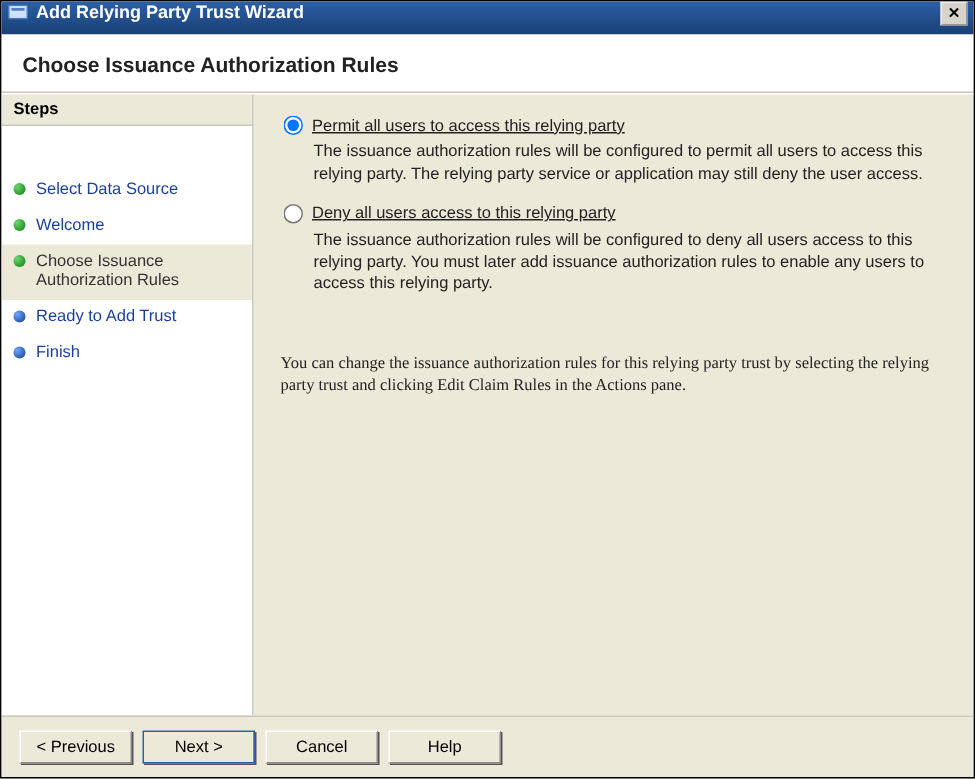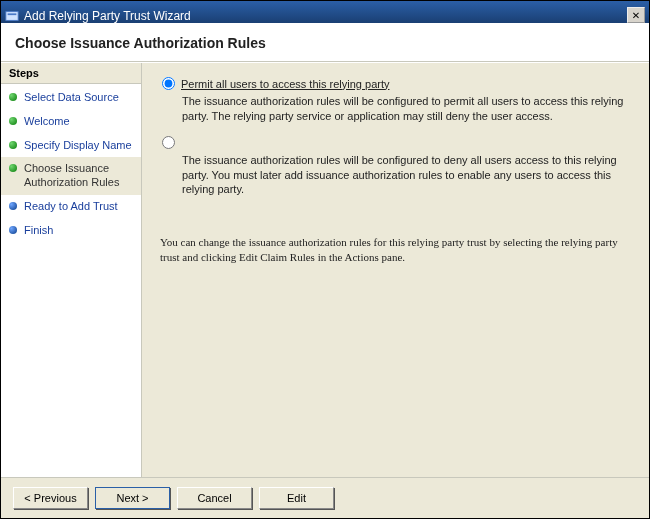--- a/index.html
+++ b/index.html
@@ -10,25 +10,25 @@
     background: #fff;
     width: 650px;
     height: 519px;
     border: 1px solid #000;
     display: flex;
     flex-direction: column;
   }
   .titlebar {
     background: linear-gradient(#2b5fa7, #1a3f73);
     color: #fff;
-    font-weight: normal;
+    font-weight: bold;
     font-size: 12px;
     height: 22px;
     display: flex;
-    align-items: flex-end;
+    align-items: flex-start;
     padding: 0 4px;
   }
   .titlebar .app-icon {
     width: 14px; height: 14px;
     margin-right: 5px;
     display: inline-flex;
   }
   .titlebar .spacer { flex: 1; }
   .titlebar .close-btn {
     width: 18px; height: 16px;
@@ -60,25 +60,26 @@
     margin: 0;
   }
   .body-area {
     flex: 1;
     display: flex;
     background: #ece9d8;
     border-top: 1px solid #fff;
     overflow: hidden;
   }
   .sidebar {
-    width: 141px;
+    width: 168px;
     background: #fff;
     border-right: 1px solid #c8c8bc;
     display: flex;
     flex-direction: column;
+    gap: 29px;
   }
   .sidebar-header {
     font-weight: bold;
     font-size: 11px;
     padding: 4px 8px;
     background: #ece9d8;
     border-bottom: 1px solid #c8c8bc;
   }
   .steps-list {
     padding: 2px 0;
@@ -187,24 +188,20 @@
     <div class="sidebar-header">Steps</div>
     <div class="steps-list">
       <div class="step-item">
         <span class="step-dot dot-green"></span>
         <span class="step-label">Select Data Source</span>
       </div>
       <div class="step-item">
         <span class="step-dot dot-green"></span>
         <span class="step-label">Welcome</span>
       </div>
-      <div class="step-item">
-        <span class="step-dot dot-green"></span>
-        <span class="step-label">Specify Display Name</span>
-      </div>
       <div class="step-item current">
         <span class="step-dot dot-green"></span>
         <span class="step-label current">Choose Issuance Authorization Rules</span>
       </div>
       <div class="step-item">
         <span class="step-dot dot-blue"></span>
         <span class="step-label">Ready to Add Trust</span>
       </div>
       <div class="step-item">
         <span class="step-dot dot-blue"></span>
@@ -219,27 +216,28 @@
       <label class="option-row">
         <input type="radio" name="authRule" checked="" style="">
         <span>Permit all users to access this relying party</span>
       </label>
       <div class="option-desc">The issuance authorization rules will be configured to permit all users to access this relying party. The relying party service or application may still deny the user access.</div>
     </div>
 
     <div class="option-block">
       <label class="option-row">
         <input type="radio" name="authRule" style="">
+        <span>Deny all users access to this relying party</span>
       </label>
       <div class="option-desc">The issuance authorization rules will be configured to deny all users access to this relying party. You must later add issuance authorization rules to enable any users to access this relying party.</div>
     </div>
 
     <div class="footer-note">You can change the issuance authorization rules for this relying party trust by selecting the relying party trust and clicking Edit Claim Rules in the Actions pane.</div>
   </div>
 
 </div>
 
 <div class="button-bar">
   <button class="btn">&lt; Previous</button>
   <button class="btn default">Next &gt;</button>
   <button class="btn">Cancel</button>
-  <button class="btn">Edit</button>
+  <button class="btn">Help</button>
 </div>
 
 </body></html>

